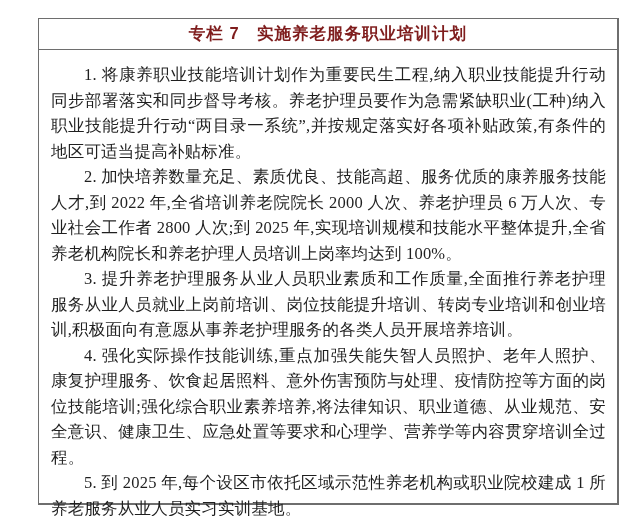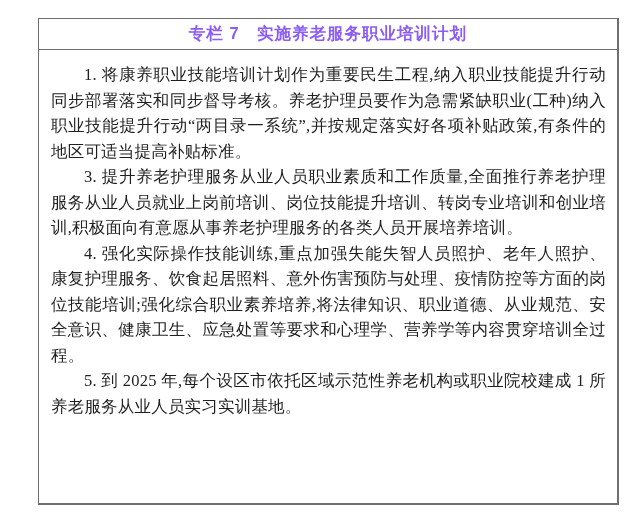--- a/index.html
+++ b/index.html
@@ -31,21 +31,21 @@
   .panel-title {
     height: 30px;
     border-bottom: 1px solid #6e6e6e;
     display: flex;
     align-items: center;
     justify-content: center;
     font-family: "Liberation Sans", "DejaVu Sans", sans-serif;
     font-weight: bold;
     font-size: 16.5px;
     letter-spacing: 1px;
-    color: #8b5cf6;
+    color: #7f1d1d;
     white-space: pre;
   }
   .panel-body {
     padding: 12px 11px 0 12px;
     font-family: "Liberation Serif", "DejaVu Serif", serif;
     font-size: 16.5px;
     line-height: 25.5px;
     color: #1f1f1f;
     letter-spacing: 0.2px;
   }
@@ -57,18 +57,19 @@
   }
 </style>
 </head>
 <body>
 
 <div class="page">
   <div class="panel">
     <div class="panel-title">专栏 7　实施养老服务职业培训计划</div>
     <div class="panel-body">
       <p class="para">1. 将康养职业技能培训计划作为重要民生工程,纳入职业技能提升行动同步部署落实和同步督导考核。养老护理员要作为急需紧缺职业(工种)纳入职业技能提升行动“两目录一系统”,并按规定落实好各项补贴政策,有条件的地区可适当提高补贴标准。</p>
+      <p class="para">2. 加快培养数量充足、素质优良、技能高超、服务优质的康养服务技能人才,到 2022 年,全省培训养老院院长 2000 人次、养老护理员 6 万人次、专业社会工作者 2800 人次;到 2025 年,实现培训规模和技能水平整体提升,全省养老机构院长和养老护理人员培训上岗率均达到 100%。</p>
       <p class="para">3. 提升养老护理服务从业人员职业素质和工作质量,全面推行养老护理服务从业人员就业上岗前培训、岗位技能提升培训、转岗专业培训和创业培训,积极面向有意愿从事养老护理服务的各类人员开展培养培训。</p>
       <p class="para">4. 强化实际操作技能训练,重点加强失能失智人员照护、老年人照护、康复护理服务、饮食起居照料、意外伤害预防与处理、疫情防控等方面的岗位技能培训;强化综合职业素养培养,将法律知识、职业道德、从业规范、安全意识、健康卫生、应急处置等要求和心理学、营养学等内容贯穿培训全过程。</p>
       <p class="para">5. 到 2025 年,每个设区市依托区域示范性养老机构或职业院校建成 1 所养老服务从业人员实习实训基地。</p>
     </div>
   </div>
 </div>
 
 </body></html>

